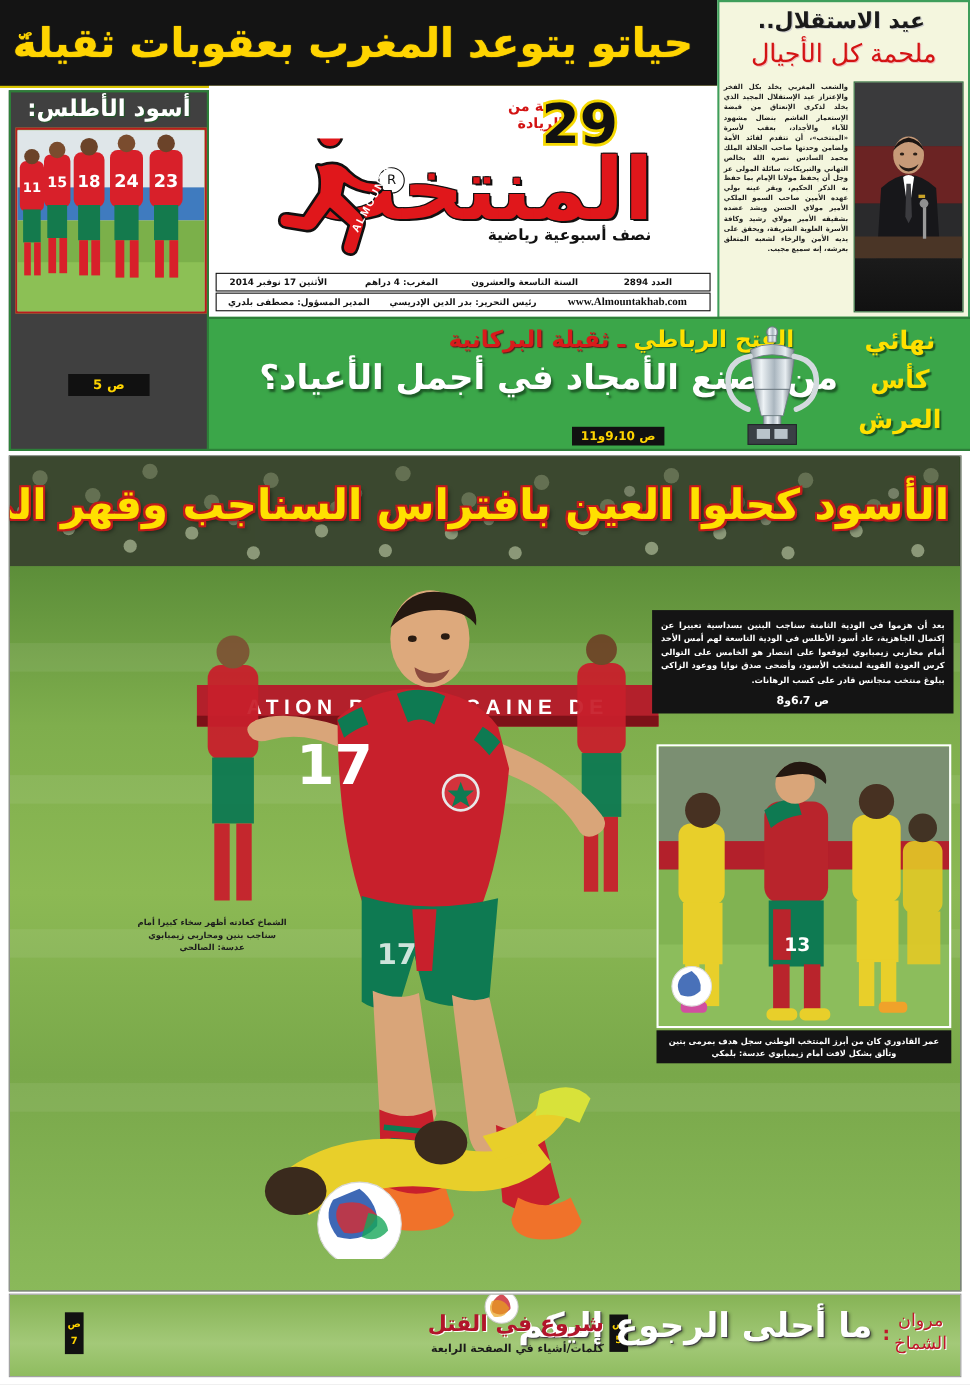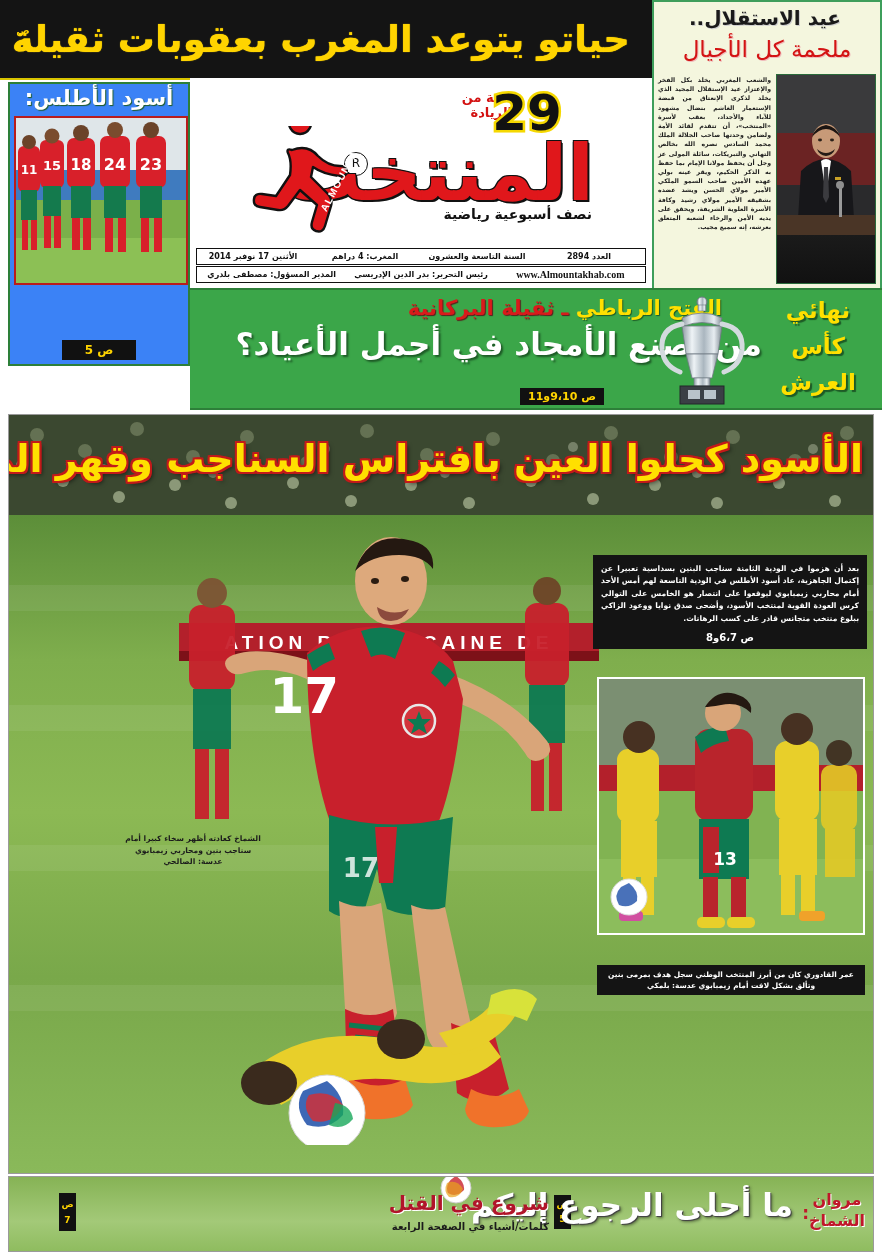--- a/index.html
+++ b/index.html
@@ -89,22 +89,22 @@
     box-sizing:border-box;display:flex;align-items:center;font-size:8px;font-weight:bold;
     color:#111;direction:rtl;
   }
   .infostrip span{flex:1;text-align:center;}
   .infostrip.s1{top:248px;}
   .infostrip.s2{top:266px;}
   .infostrip.s2 .lat{font-family:"Liberation Serif",serif;font-size:10px;}
 
   
   .lions{
-    position:absolute;left:8px;top:82px;width:182px;height:284px;
-    background:#3b82f6;border:2px solid #2d7f39;box-sizing:border-box;
+    position:absolute;left:8px;top:82px;width:182px;height:328px;
+    background:#404040;border:2px solid #2d7f39;box-sizing:border-box;
   }
   .lions-title{
     position:absolute;right:8px;top:2px;left:8px;text-align:center;
     font-size:21px;font-weight:bold;color:#fff;letter-spacing:-1px;
     text-shadow:1px 1px 1px #1d5a26;
   }
   .lions-photo{
     position:absolute;left:4px;right:0;top:32px;height:165px;overflow:hidden;
     background:#8fbf5a;border:2px solid #b91c1c;
   }
@@ -180,40 +180,40 @@
   .lead-pg{margin-top:7px;font-size:10px;color:#ffffff;font-weight:bold;text-align:center;}
 
   
   .inset{
     position:absolute;right:8px;top:262px;width:268px;height:258px;
     background:#6ea845;border:2px solid #ffffff;box-sizing:border-box;overflow:hidden;
   }
   .inset-cap{
     position:absolute;right:8px;top:522px;width:268px;background:#141414;
     padding:4px 6px;box-sizing:border-box;text-align:center;
-    font-size:7.4px;line-height:11px;color:#fff;font-weight:bold;direction:rtl;margin-top:28px;
+    font-size:7.4px;line-height:11px;color:#fff;font-weight:bold;direction:rtl;
   }
 
   
   .pitch-cap{
     position:absolute;right:600px;top:418px;width:160px;text-align:center;
     font-size:7.6px;line-height:11.5px;color:#1c1c1c;font-weight:bold;direction:rtl;
   }
 
   
   .bottom{
     position:absolute;left:8px;top:1176px;width:866px;height:76px;overflow:hidden;
     background:linear-gradient(180deg,#86b355,#a3c978 60%,#8fbc5f);
     border:1px solid #9a9a9a;box-sizing:border-box;
   }
   .bt-item{position:absolute;top:0;height:76px;}
   .bt1{right:6px;width:300px;}
   .bt1-name{
     position:absolute;right:2px;top:12px;width:56px;text-align:center;
-    font-size:16px;font-weight:bold;color:#c0172a;line-height:21px;letter-spacing:-1px;
+    font-size:16px;font-weight:normal;color:#c0172a;line-height:21px;letter-spacing:-1px;
     text-shadow:1px 1px 0 #fff;
   }
   .bt1-colon{position:absolute;right:58px;top:26px;font-size:17px;font-weight:bold;color:#c0172a;}
   .bt1-head{
     position:absolute;right:74px;top:10px;white-space:nowrap;
     font-size:31px;font-weight:bold;color:#ffffff;letter-spacing:-1.5px;
     text-shadow:1px 1px 0 #444,2px 2px 3px rgba(0,0,0,.45);
   }
   .bt1-pg{position:absolute;right:296px;top:18px;width:17px;height:34px;font-size:9px;line-height:15px;padding-top:2px;box-sizing:border-box;}
   .bt2{right:320px;width:190px;}

